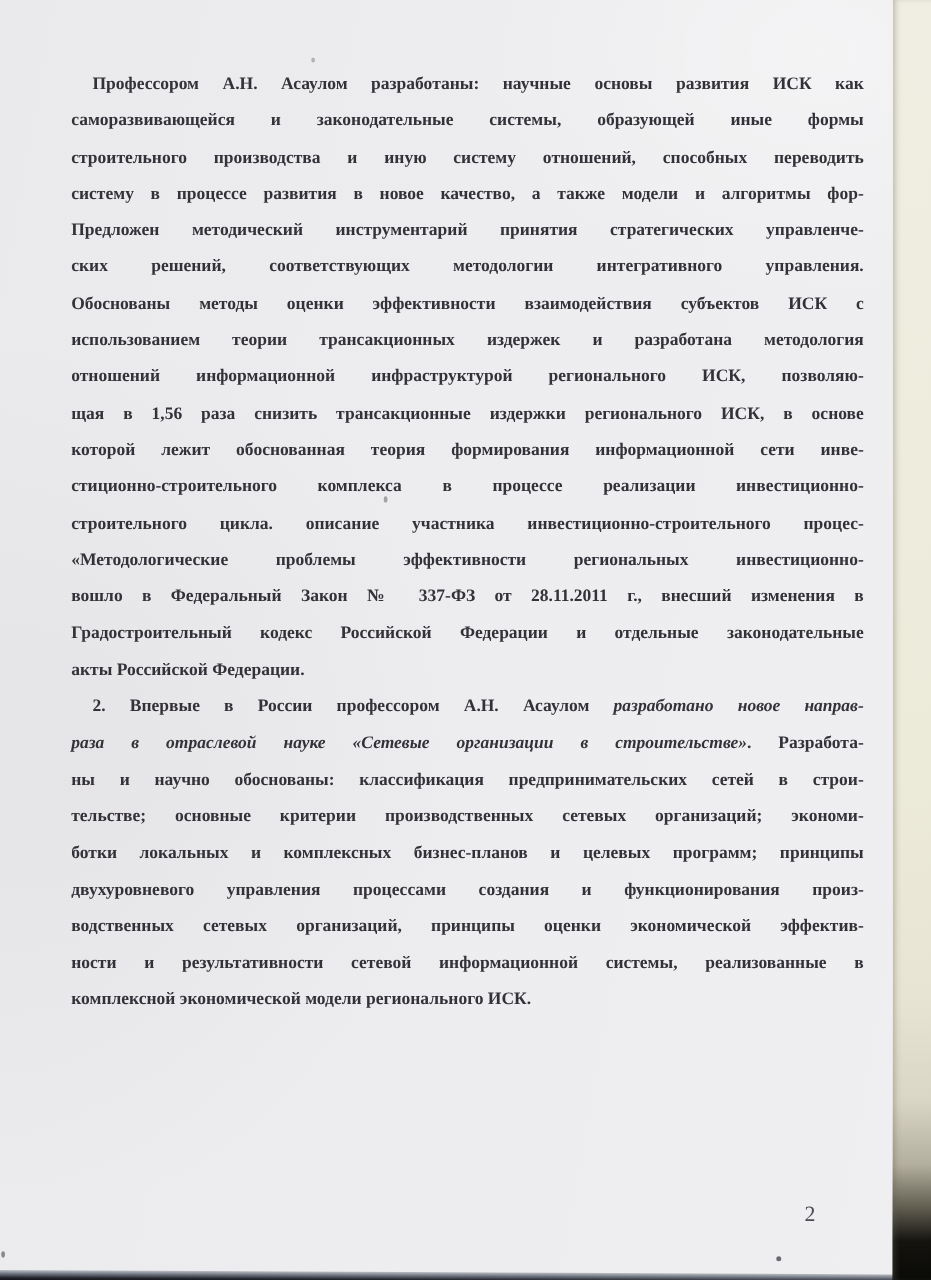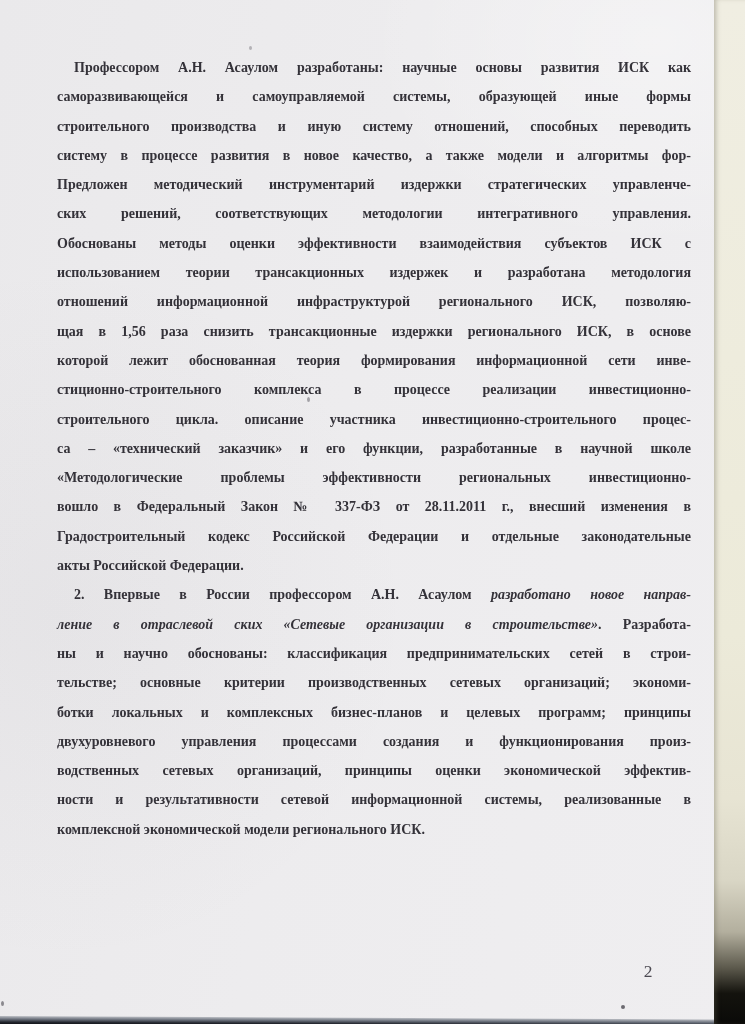--- a/index.html
+++ b/index.html
@@ -79,41 +79,40 @@
 </style>
 </head>
 <body>
 
 <div class="scan">
 
   <div class="text-block">
 
   <div>
         <div class="line ind"><span>Профессором А.Н. Асаулом разработаны: научные основы развития ИСК как</span></div>
-        <div class="line"><span>саморазвивающейся и самоуправляемой системы, образующей иные формы</span></div>
+        <div class="line"><span>саморазвивающейся и законодательные системы, образующей иные формы</span></div>
         <div class="line"><span>строительного производства и иную систему отношений, способных переводить</span></div>
         <div class="line"><span>систему в процессе развития в новое качество, а также модели и алгоритмы фор-</span></div>
-        <div class="line"><span>Предложен методический инструментарий издержки стратегических управленче-</span></div>
+        <div class="line"><span>Предложен методический инструментарий принятия стратегических управленче-</span></div>
         <div class="line"><span>ских решений, соответствующих методологии интегративного управления.</span></div>
         <div class="line"><span>Обоснованы методы оценки эффективности взаимодействия субъектов ИСК с</span></div>
         <div class="line"><span>использованием теории трансакционных издержек и разработана методология</span></div>
         <div class="line"><span>отношений информационной инфраструктурой регионального ИСК, позволяю-</span></div>
         <div class="line"><span>щая в 1,56 раза снизить трансакционные издержки регионального ИСК, в основе</span></div>
         <div class="line"><span>которой лежит обоснованная теория формирования информационной сети инве-</span></div>
         <div class="line"><span>стиционно-строительного комплекса в процессе реализации инвестиционно-</span></div>
         <div class="line"><span>строительного цикла. описание участника инвестиционно-строительного процес-</span></div>
-        <div class="line"><span>са – «технический заказчик» и его функции, разработанные в научной школе</span></div>
         <div class="line"><span>«Методологические проблемы эффективности региональных инвестиционно-</span></div>
         <div class="line"><span>вошло в Федеральный Закон № 337-ФЗ от 28.11.2011 г., внесший изменения в</span></div>
         <div class="line"><span>Градостроительный кодекс Российской Федерации и отдельные законодательные</span></div>
         <div class="line last"><span>акты Российской Федерации.</span></div>
       </div>
       <div>
         <div class="line ind"><span>2. Впервые в России профессором А.Н. Асаулом </span><span class="it">разработано новое направ-</span></div>
-        <div class="line"><span class="it">ление в отраслевой ских «Сетевые организации в строительстве»</span><span>. Разработа-</span></div>
+        <div class="line"><span class="it">раза в отраслевой науке «Сетевые организации в строительстве»</span><span>. Разработа-</span></div>
         <div class="line"><span>ны и научно обоснованы: классификация предпринимательских сетей в строи-</span></div>
         <div class="line"><span>тельстве; основные критерии производственных сетевых организаций; экономи-</span></div>
         <div class="line"><span>ботки локальных и комплексных бизнес-планов и целевых программ; принципы</span></div>
         <div class="line"><span>двухуровневого управления процессами создания и функционирования произ-</span></div>
         <div class="line"><span>водственных сетевых организаций, принципы оценки экономической эффектив-</span></div>
         <div class="line"><span>ности и результативности сетевой информационной системы, реализованные в</span></div>
         <div class="line last"><span>комплексной экономической модели регионального ИСК.</span></div>
       </div>
     </div>
 

